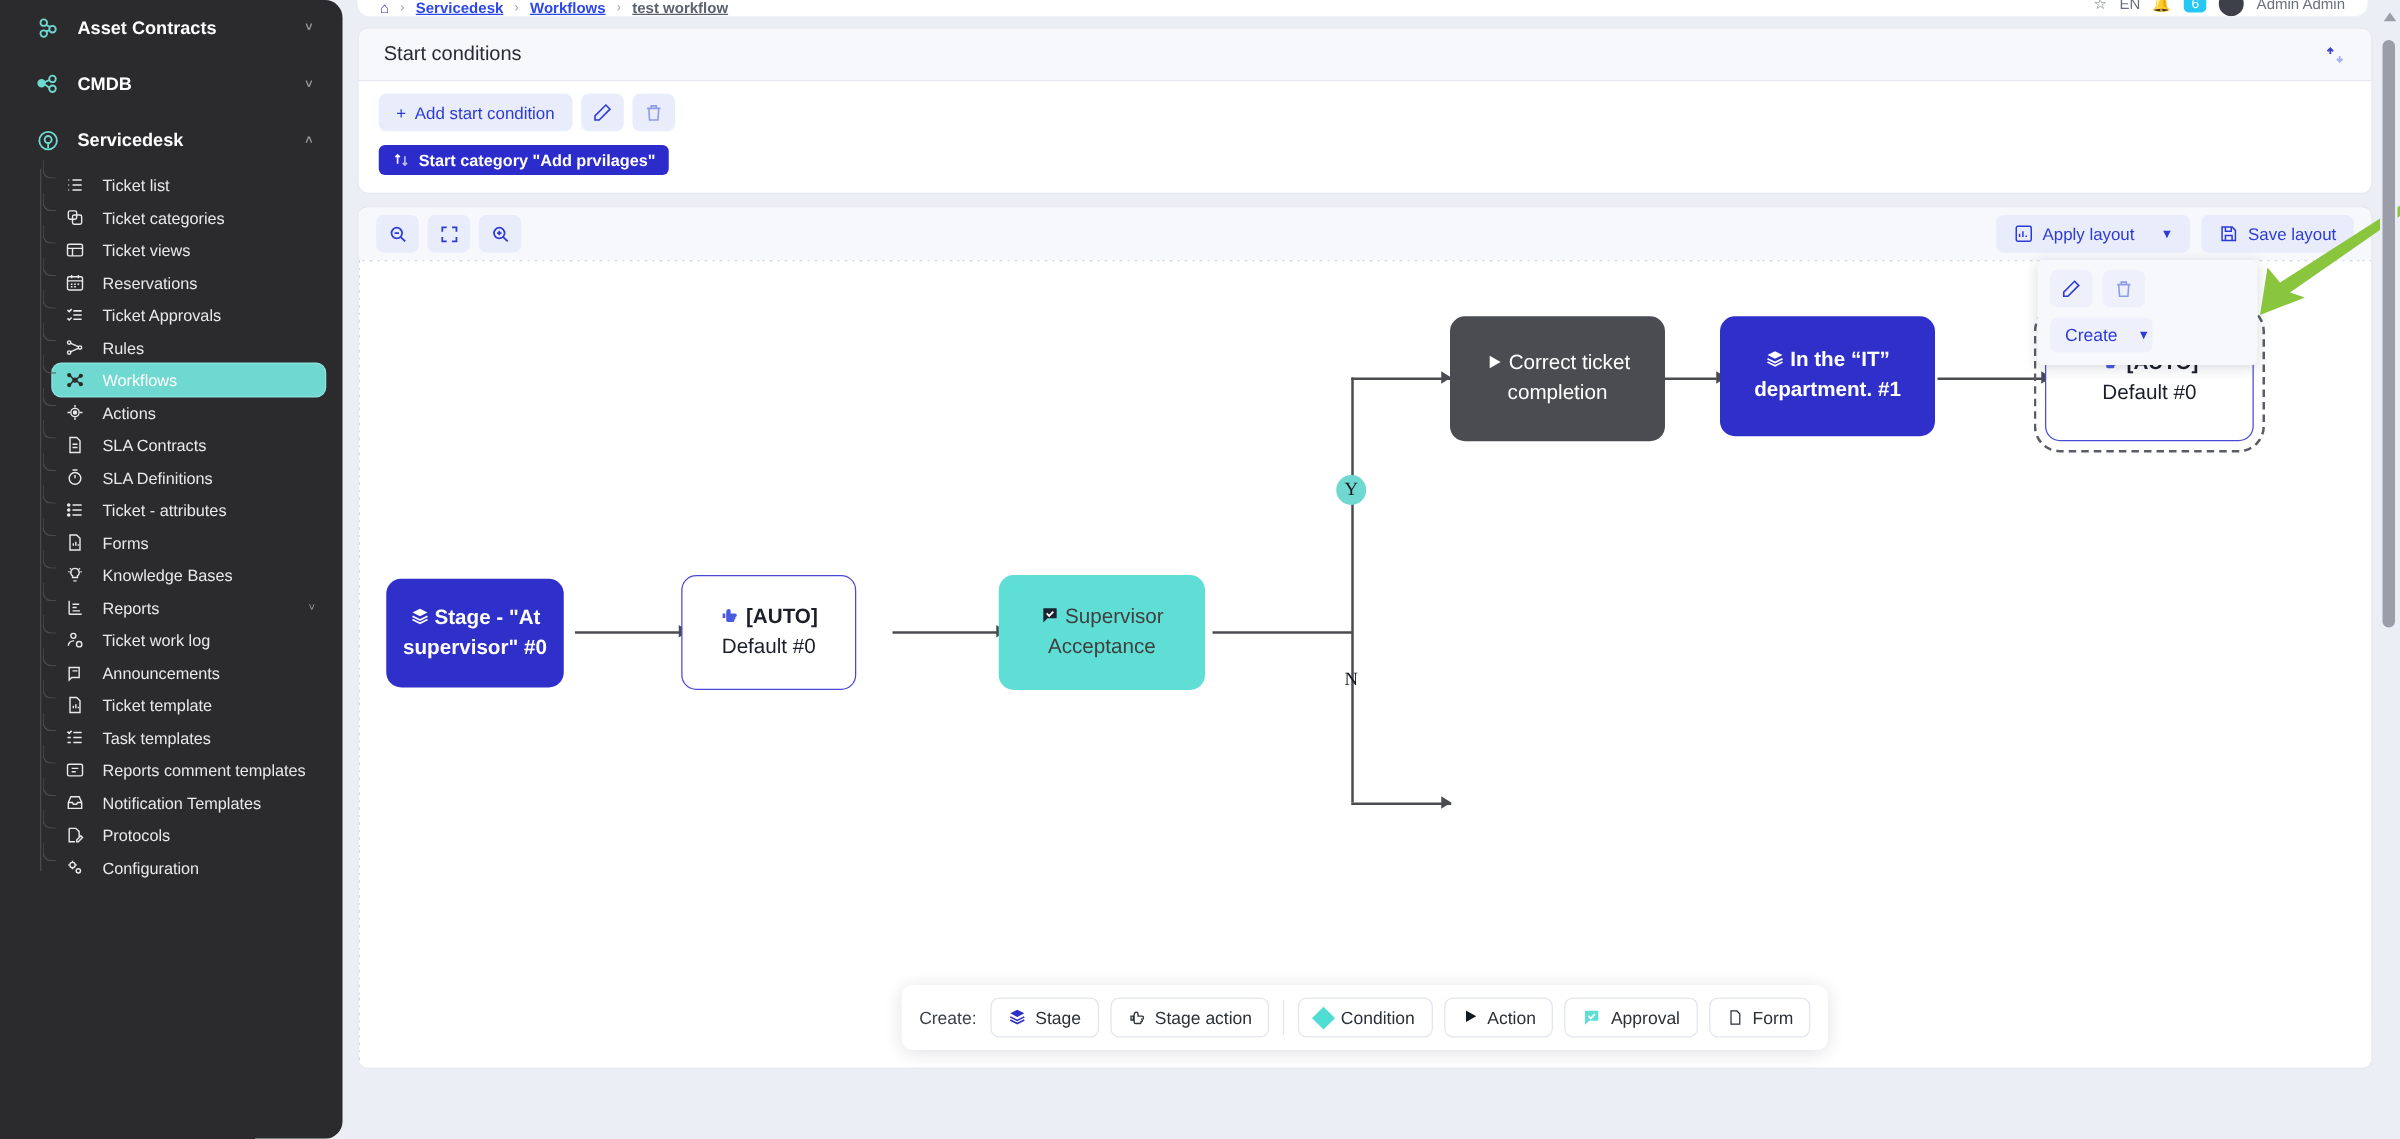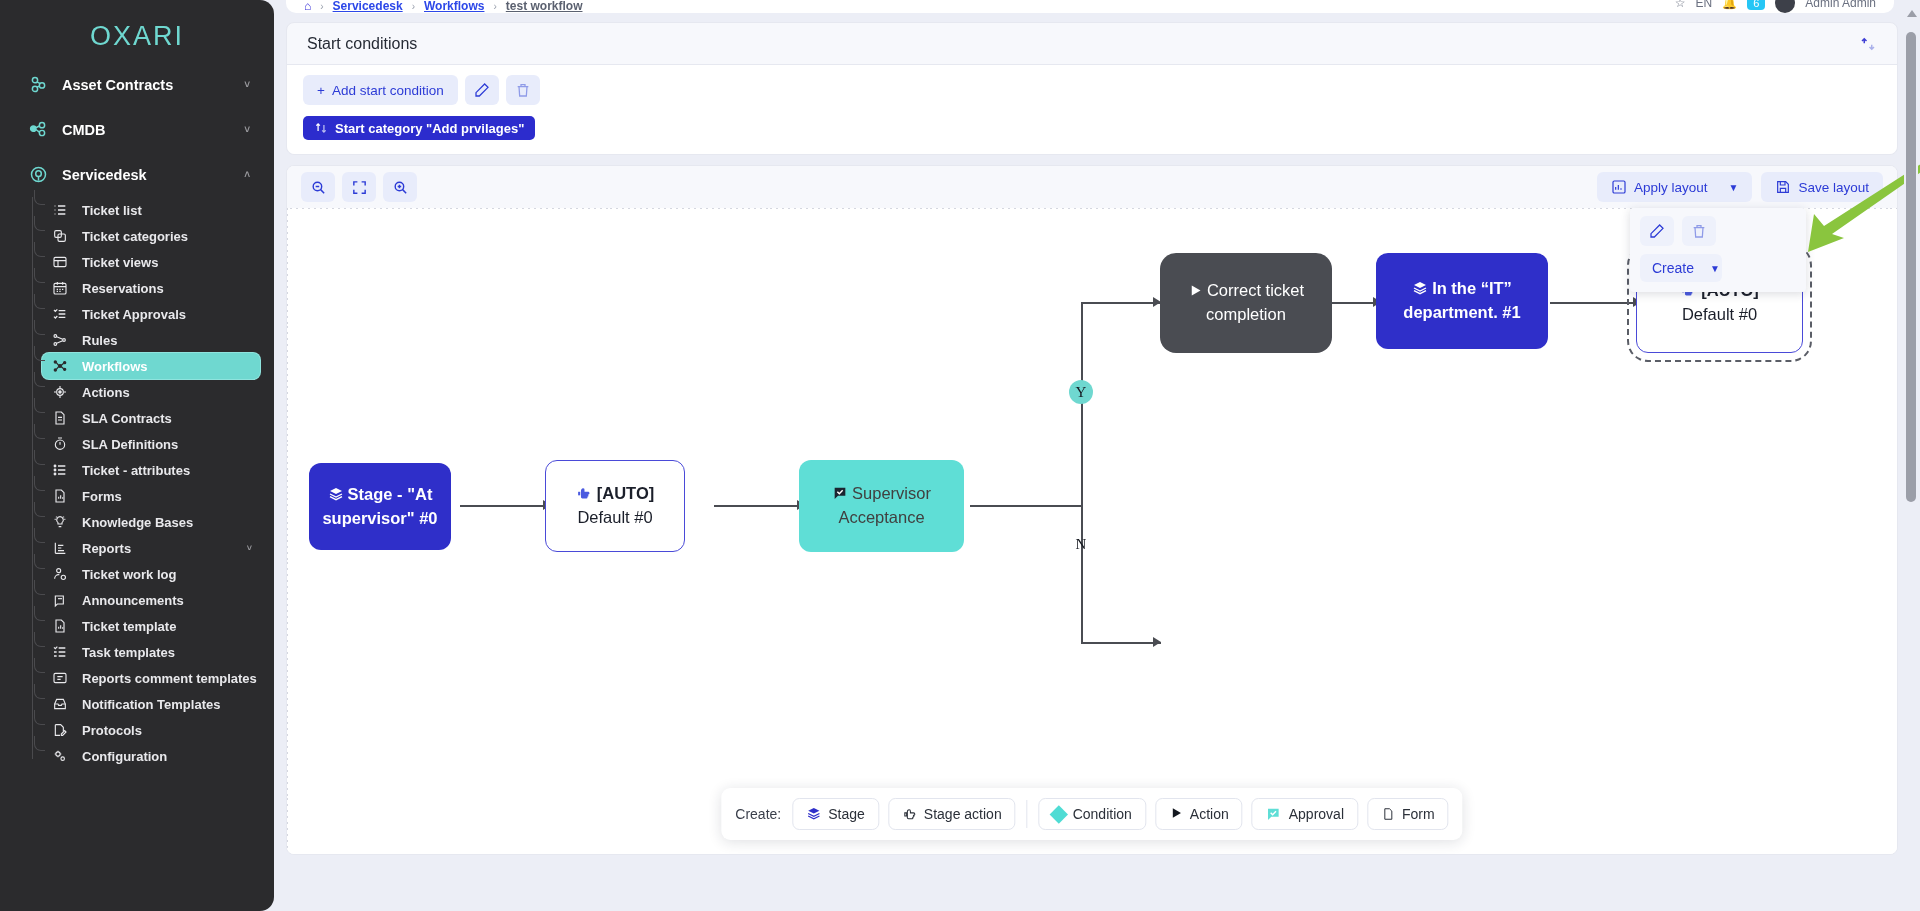--- a/index.html
+++ b/index.html
@@ -40,21 +40,21 @@
 
   .sub-wrap { position: relative; padding-left: 18px; }
   .sub-wrap:before {
     content:""; position:absolute; left: 18px; top: 0; bottom: 10px;
     width: 1px; background: #4a4a4d;
   }
   .nav-item {
     display: flex; align-items: center; position: relative;
     height: 26px; margin: 0 0 0 10px; padding: 0 8px 0 10px;
     color: #e9e9ec; font-size: 13px; border-radius: 7px; cursor: pointer;
-    font-weight: 700;
+    font-weight: 400;
   }
   .nav-item:before{
     content:""; position:absolute; left:-8px; top:-7px; width:10px; height:14px;
     border-left:1px solid #4a4a4d; border-bottom:1px solid #4a4a4d;
     border-radius: 0 0 0 7px;
   }
   .nav-item .iicon { width: 30px; flex:0 0 30px; display:flex; align-items:center; }
   .nav-item .iicon svg { width: 16px; height: 16px; }
   .nav-item .ilabel { flex: 1; white-space: nowrap; }
   .nav-item .ichev { color:#9a9a9e; font-size: 9px; }
@@ -132,21 +132,21 @@
     position: absolute; border-radius: 12px;
     display: flex; align-items: center; justify-content: center; text-align:center;
     font-size: 16.5px; line-height: 1.32; padding: 6px 10px; cursor: pointer;
   }
   .node .nlabel { display:block; }
   .node .ni { display:inline-block; vertical-align:-2px; margin-right:4px; }
   .node.stage  { background:#2f2fc9; color:#fff; font-weight:700; }
   .node.auto   { background:#fff; color:#1b1f2a; border:1.6px solid #4a4ad8; font-weight:400; }
   .node.auto b { font-weight: 700; }
   .node.approval { background:#5fded6; color:#404040; }
-  .node.action { background:#4a4c52; color:#fff;border-radius:16px; }
+  .node.action { background:#4a4c52; color:#fff; }
   .node.selected { outline: 2px dashed #5a5d66; outline-offset: 7px; }
 
   .edge { position:absolute; background:#4a4c52; }
   .edge.h { height: 1.6px; }
   .edge.v { width: 1.6px; }
   .arrowhead {
     position:absolute; width:0; height:0;
     border-top: 5px solid transparent; border-bottom: 5px solid transparent;
     border-left: 8px solid #4a4c52;
   }
@@ -196,23 +196,20 @@
   .pagescroll .up { position:absolute; left:3px; top:10px; width:0;height:0;border-left:5px solid transparent;border-right:5px solid transparent;border-bottom:7px solid #9b9ea8;}
   .diamond { width: 13px; height: 13px; background:#4fdcd4; transform: rotate(45deg); display:inline-block; }
 </style>
 </head>
 <body>
 
 <div class="app">
 
   <aside class="sidebar">
     <div class="sidebar-inner">
-      <div class="logo">
-        <span>OXARI</span>
-      </div>
 
       <div class="nav-group">
         <span class="gicon">
           <svg viewBox="0 0 24 24" fill="none" stroke="currentColor" stroke-width="1.7">
               <circle cx="8" cy="7" r="3"></circle>
               <circle cx="16" cy="13" r="3"></circle>
               <circle cx="8" cy="17" r="3"></circle>
               <path d="M10 9l4 2M10 15l3-1"></path>
             </svg>
         </span>

